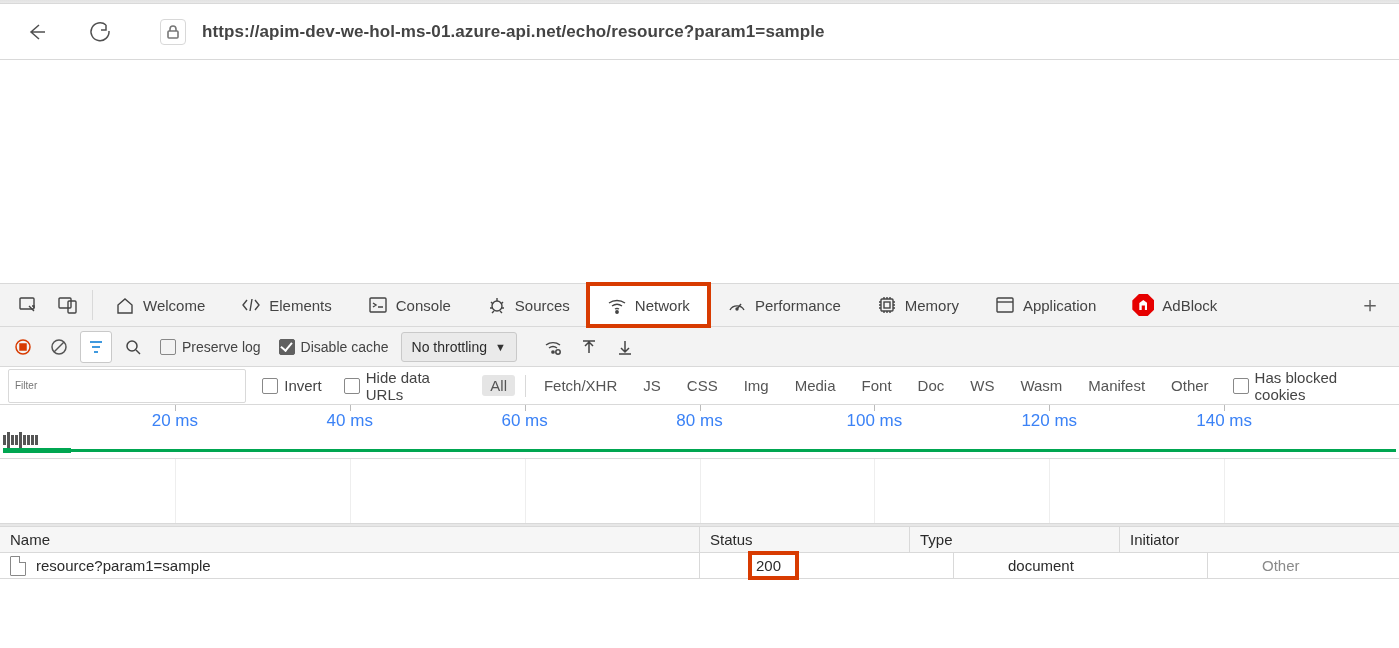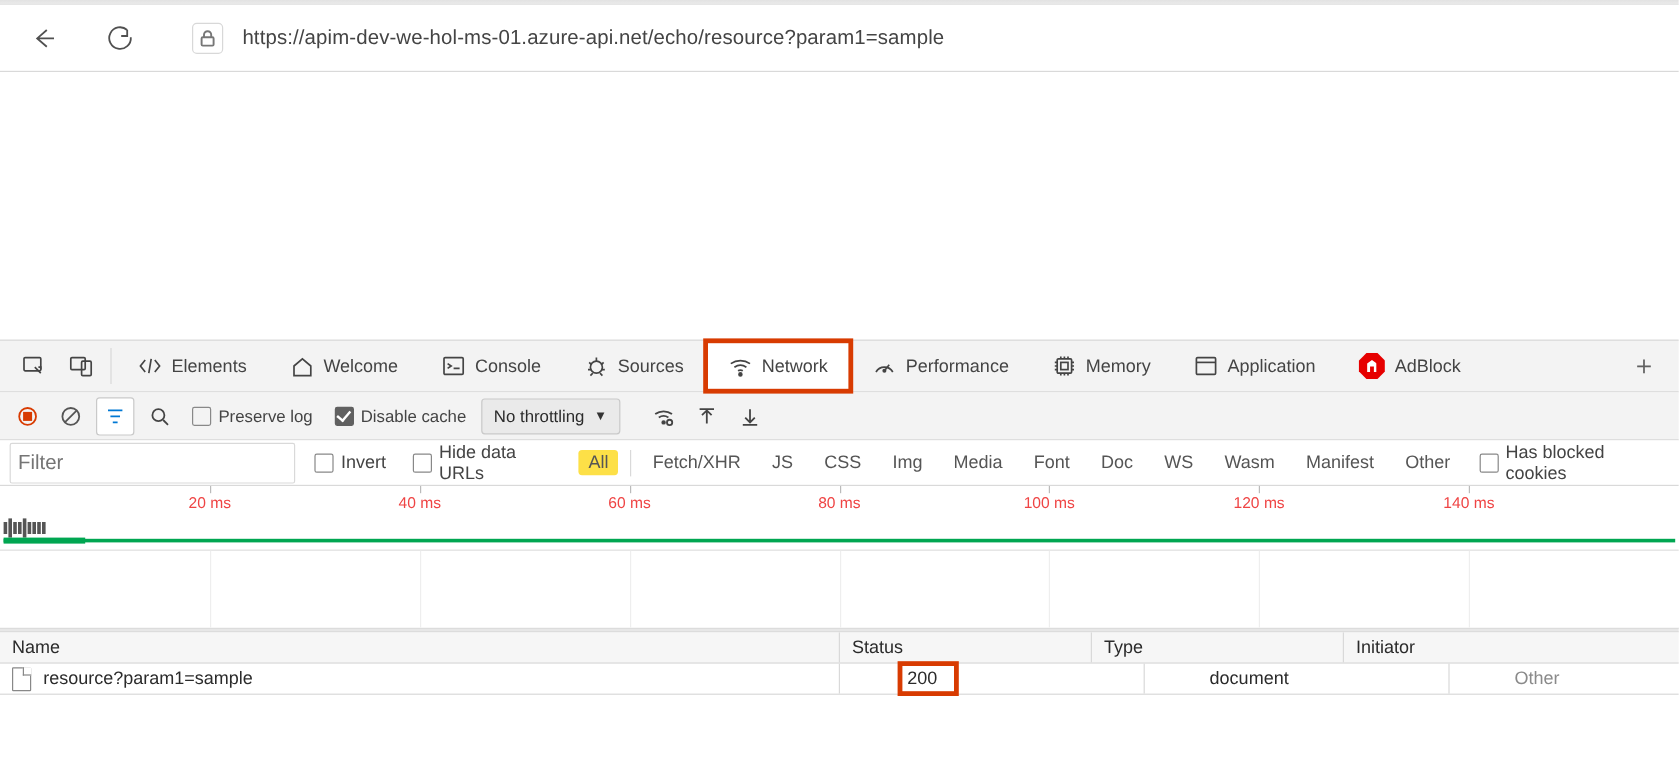--- a/index.html
+++ b/index.html
@@ -53,20 +53,21 @@
   .address-box{
     flex:1;
     height:40px;
     display:flex;
     align-items:center;
     margin-left:20px;
     border-radius:20px;
     padding:0 14px;
     gap:16px;
     background:#fff;
+    font-weight:bold;
   }
   .lock-wrap{
     width:26px;height:26px;display:flex;align-items:center;justify-content:center;
     color:#777;
     border-radius:4px;
     border:1px solid #d8d8d8;
   }
   .lock-wrap svg{width:14px;height:14px;fill:none;stroke:currentColor;stroke-width:1.6;}
   .address-text{
     color:#444;
@@ -155,39 +156,39 @@
   }
   .throttling .caret{font-size:11px;color:#333;}
 
   
   .filters-bar{
     height:38px;display:flex;align-items:center;background:#fff;
     border-bottom:1px solid var(--border);font-size:15px;color:#555;
     padding:0 8px;gap:10px;
   }
   .filter-input{
-    width:248px;height:24px;border:1px solid var(--border);padding:16px 6px;border-radius:2px;font-size:17px;font-family:inherit;
+    width:248px;height:24px;border:1px solid var(--border);padding:16px 6px;border-radius:2px;font-size:10px;font-family:inherit;
     background:#fff;
   }
   .pill{
     padding:2px 8px;border-radius:3px;
   }
-  .pill.active{background:#fde047;}
+  .pill.active{background:#e5e5e5;}
   .filters-right-gap{margin-left:auto;display:flex;align-items:center;gap:8px;}
   .vdiv{width:1px;height:22px;background:var(--border);}
 
   
   .timeline{
     height:54px;background:#fff;border-bottom:1px solid var(--border);position:relative;
   }
   .timeline-ruler{
     position:absolute;top:0;left:0;right:0;height:26px;
   }
   .tick{position:absolute;top:0;height:6px;border-left:1px solid #bbb;}
-  .tick-label{position:absolute;top:6px;font-size:13px;color:#ef4444;transform:translateX(-50%);}
+  .tick-label{position:absolute;top:6px;font-size:17px;color:#3b82f6;transform:translateX(-50%);}
   .timeline-body{
     position:absolute;top:26px;left:0;right:0;height:28px;
   }
   .tl-mini{position:absolute;left:3px;top:4px;height:10px;}
   .tl-mini span{display:inline-block;width:3px;height:100%;margin-right:1px;background:#555;vertical-align:top;}
   .tl-mini span.tall{height:16px;margin-top:-3px;}
   .tl-green{position:absolute;left:3px;right:3px;top:18px;height:3px;background:var(--green);}
   .tl-green::before{content:"";position:absolute;left:0;top:-1px;width:68px;height:5px;background:var(--green);}
 
   
@@ -253,29 +254,29 @@
   <div class="dt-iconbtn">
     <svg>
         <rect x="1" y="3" width="12" height="10" rx="1"></rect>
         <rect x="10" y="6" width="8" height="12" rx="1"></rect>
       </svg>
   </div>
   <div class="dt-sep"></div>
 
   <div class="dt-tab">
     <svg>
+        <path d="M3 10l7-6 7 6v8H3z"></path>
+      </svg>
+    <span>Welcome</span>
+  </div>
+  <div class="dt-tab">
+    <svg>
         <path d="M6 5l-4 5 4 5M14 5l4 5-4 5M11 4l-2 12"></path>
       </svg>
     <span>Elements</span>
-  </div>
-  <div class="dt-tab">
-    <svg>
-        <path d="M3 10l7-6 7 6v8H3z"></path>
-      </svg>
-    <span>Welcome</span>
   </div>
   <div class="dt-tab">
     <svg>
         <rect x="2" y="3" width="16" height="14" rx="1"></rect>
         <path d="M5 8l3 2-3 2M10 12h5"></path>
       </svg>
     <span>Console</span>
   </div>
   <div class="dt-tab">
     <svg>

